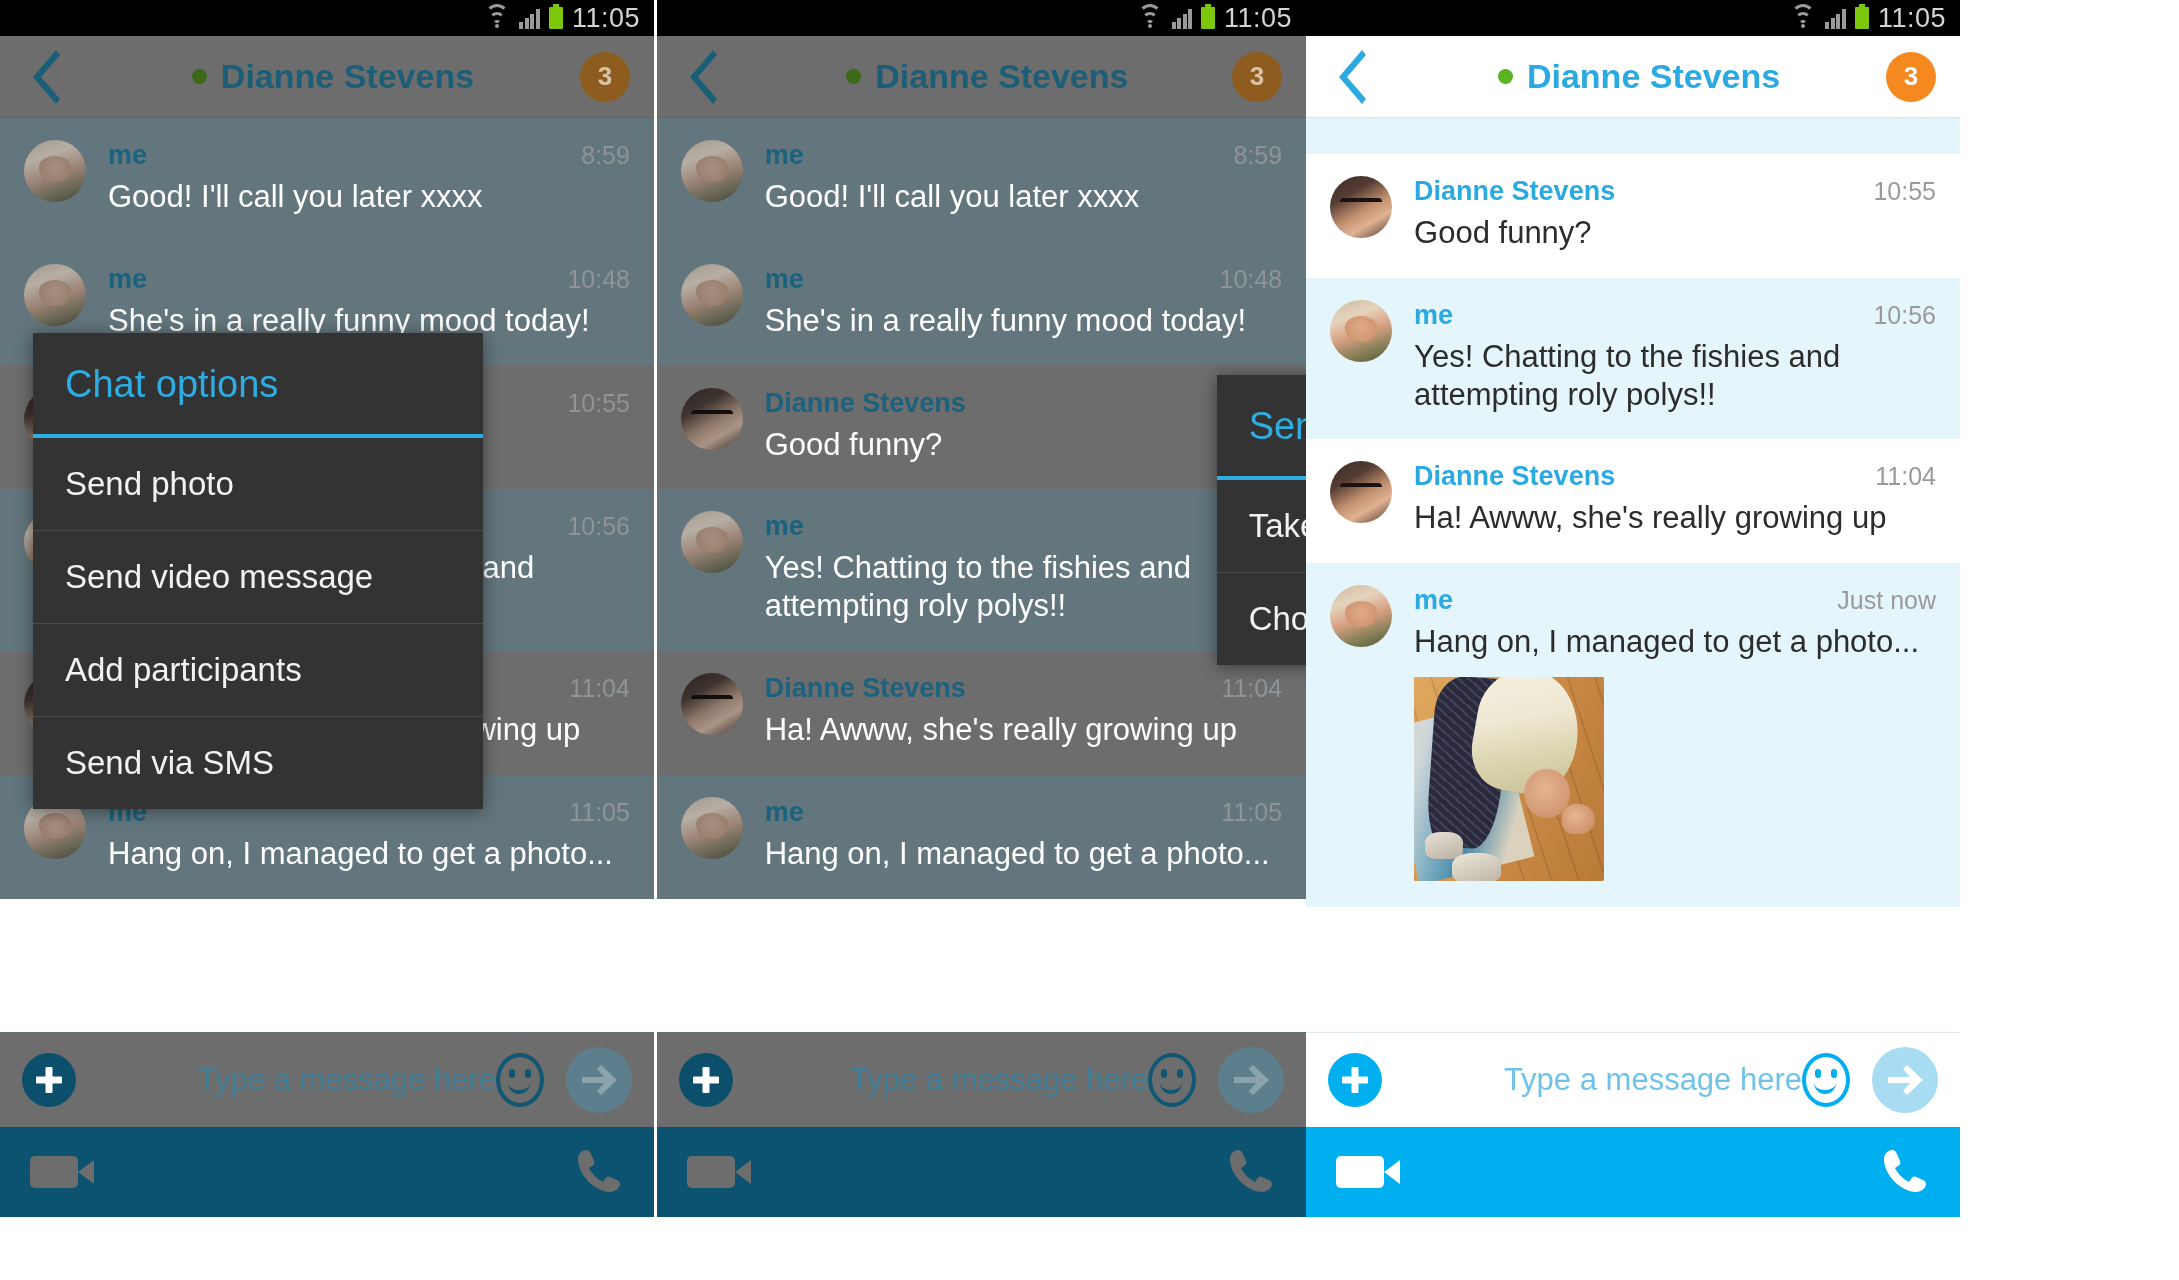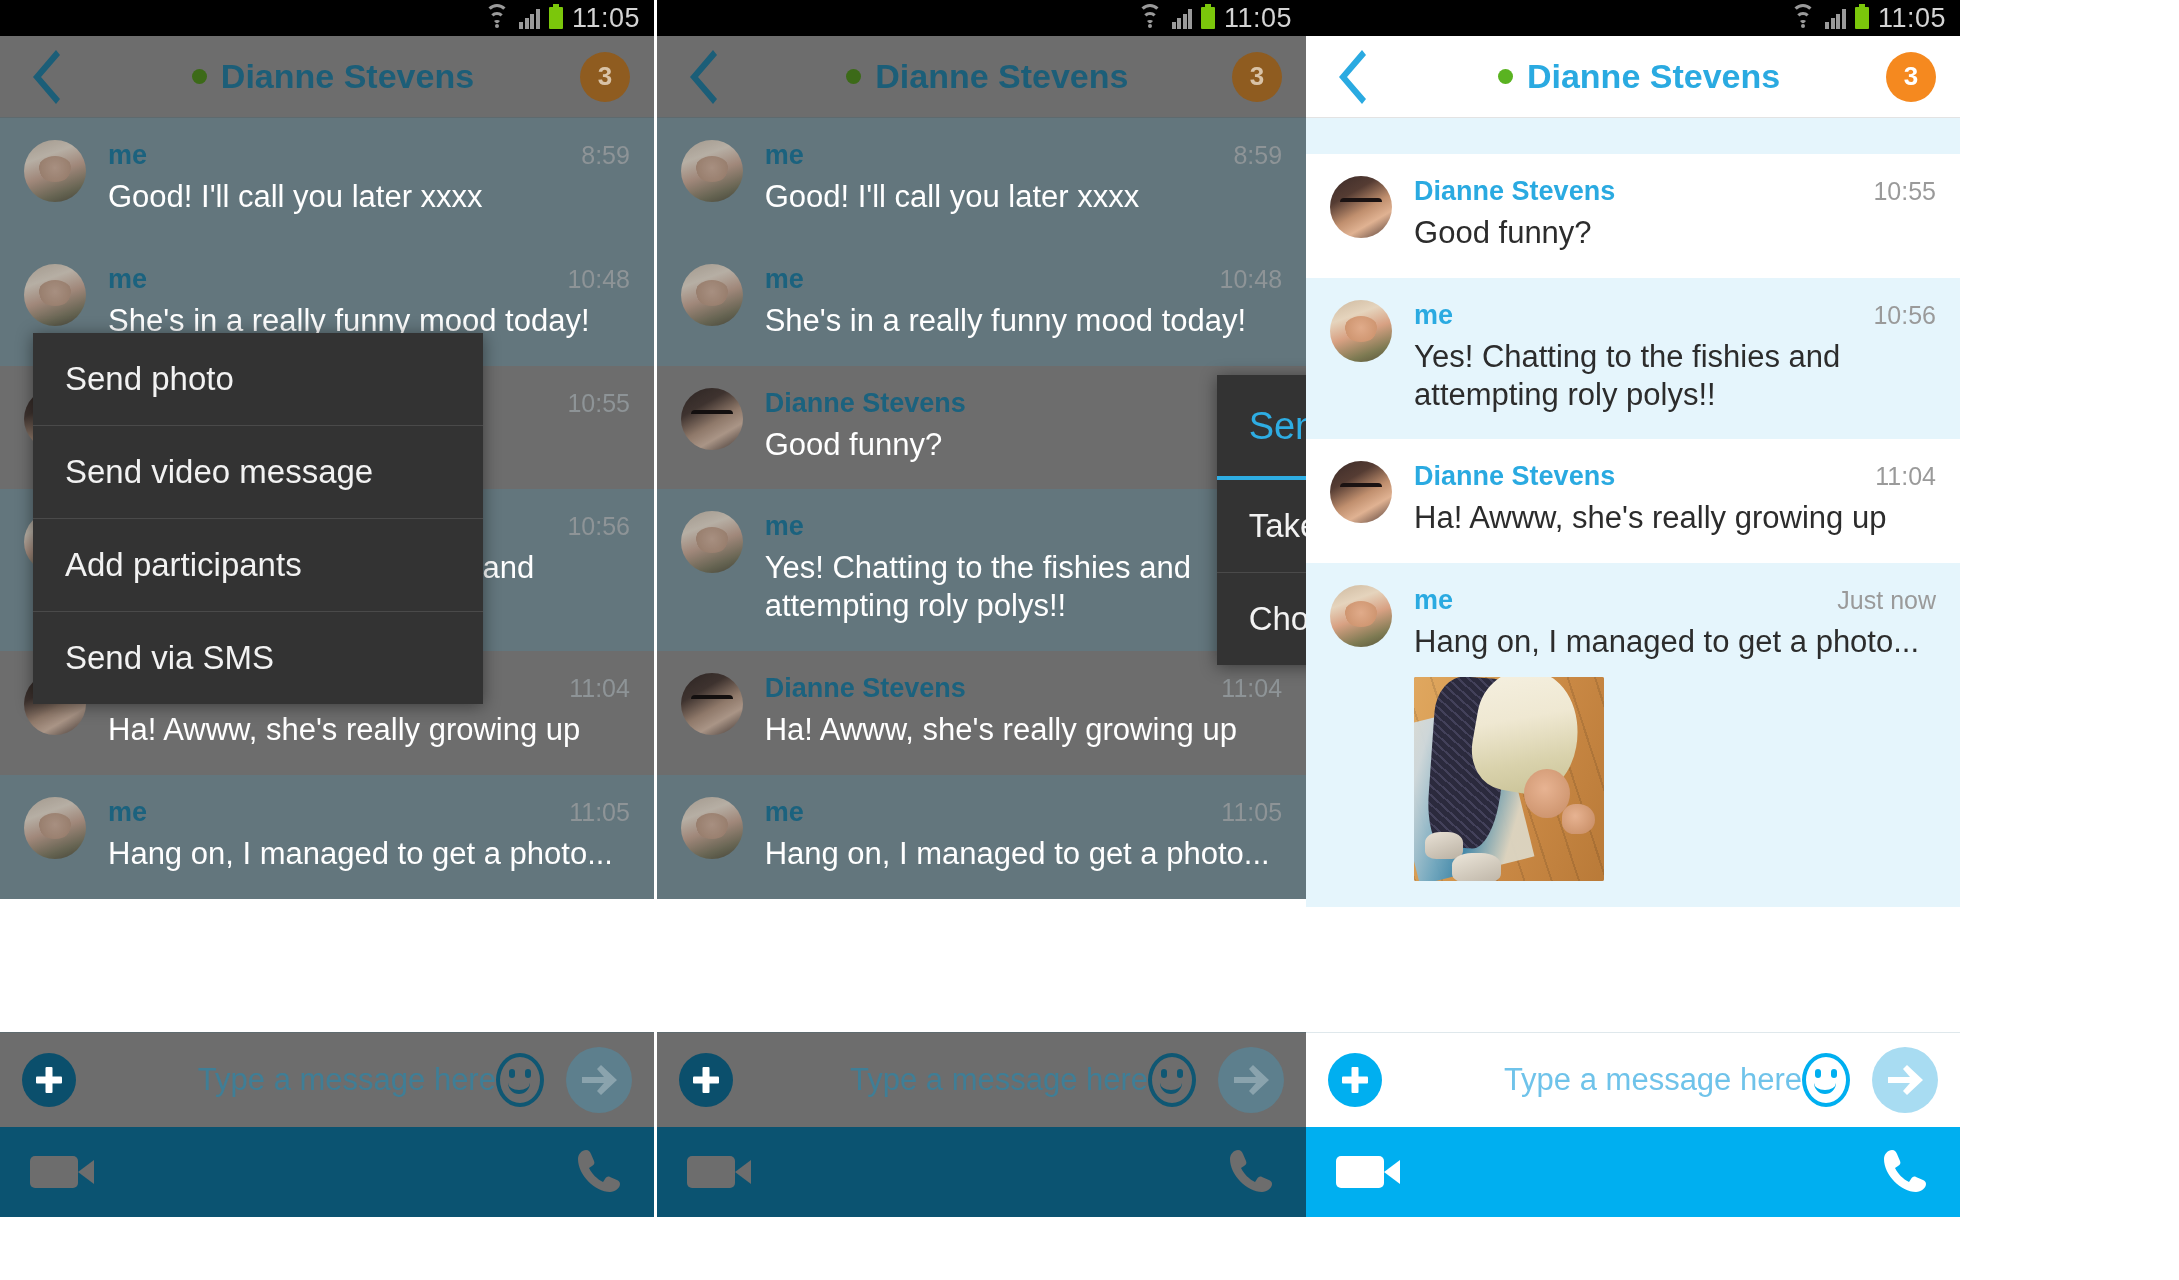--- a/index.html
+++ b/index.html
@@ -340,20 +340,21 @@
       <div class="vid"></div>
       <div class="spacer"></div>
       <div class="phone-ico">
         <svg width="52" height="52" viewBox="0 0 52 52">
             <path d="M14 4c-4 0-8 4-8 9 0 16 17 33 32 33 5 0 10-4 10-8 0-2-1-3-3-4l-7-3c-2-1-4 0-5 2l-2 3c-6-3-11-8-14-14l3-2c2-1 3-3 2-5l-3-7c-1-2-2-4-5-4z" fill="#6d6d6d"></path>
           </svg>
       </div>
     </div>
 
     <div class="modal" id="modal1">
+      <div class="mtitle">Chat options</div>
       <div class="mitem">Send photo</div>
       <div class="mitem">Send video message</div>
       <div class="mitem">Add participants</div>
       <div class="mitem">Send via SMS</div>
     </div>
   </div>
 
   <div class="phone gap"></div>
 
   <div class="phone p2 dimmed">

